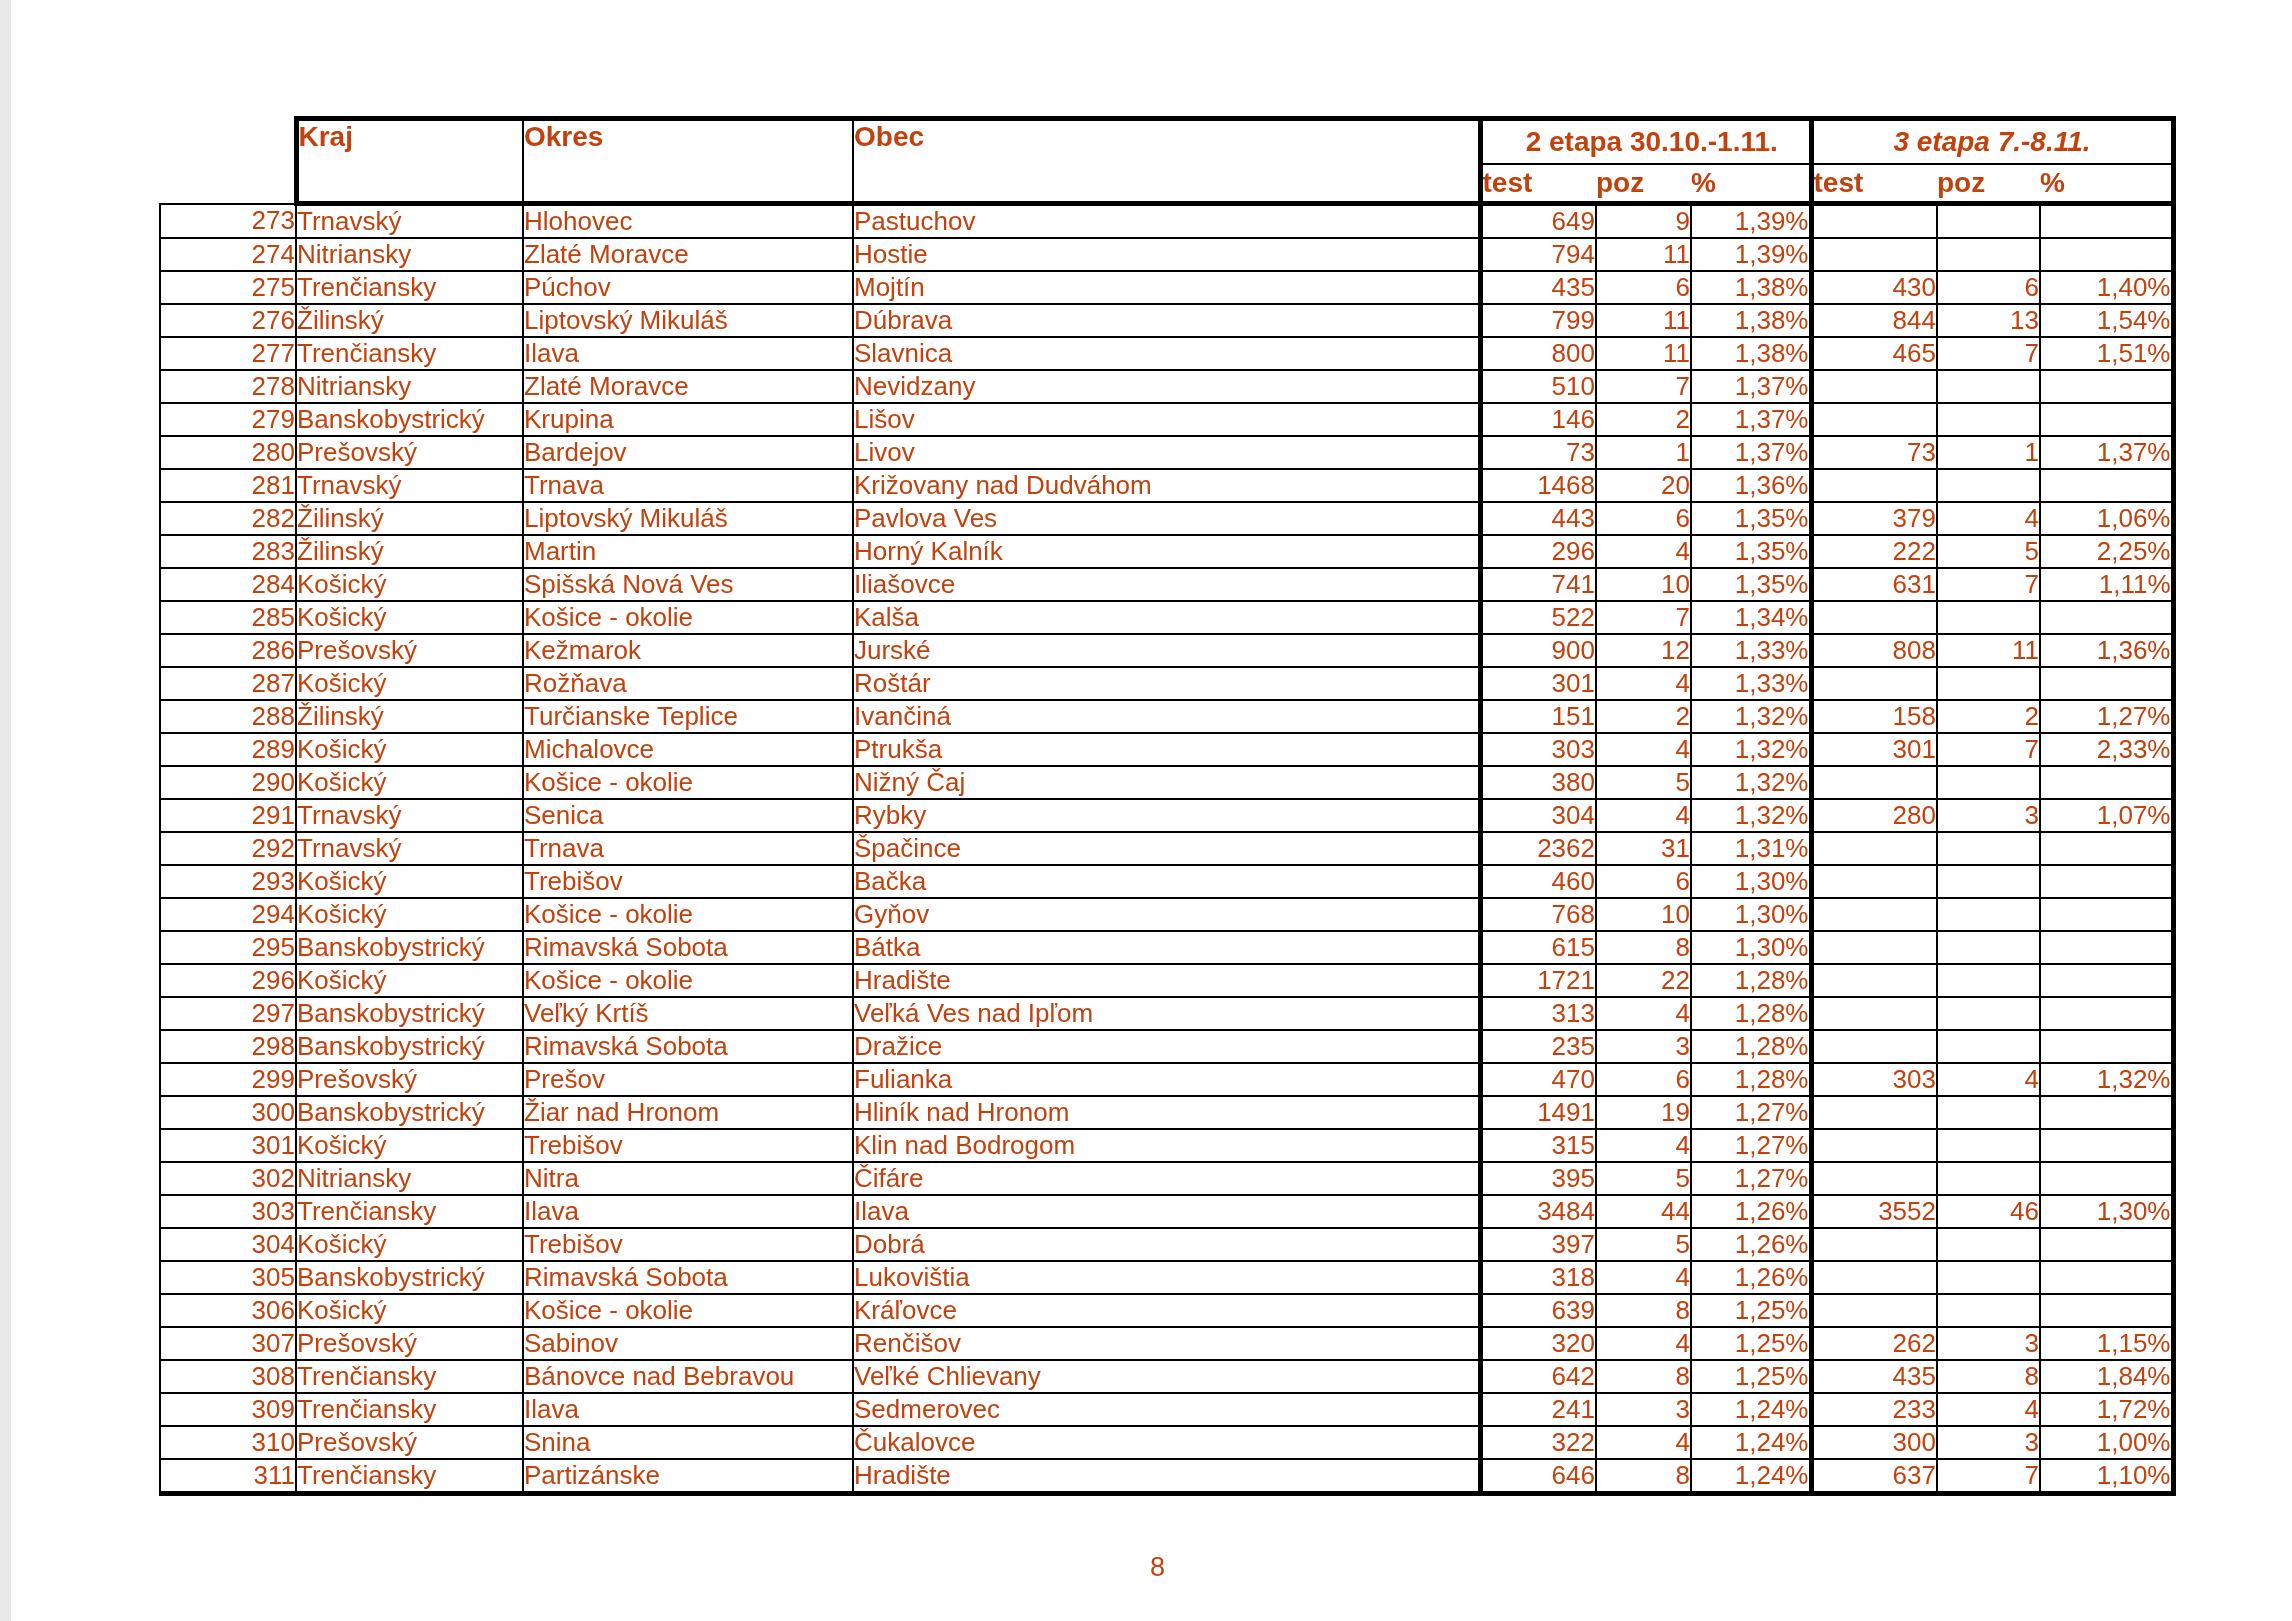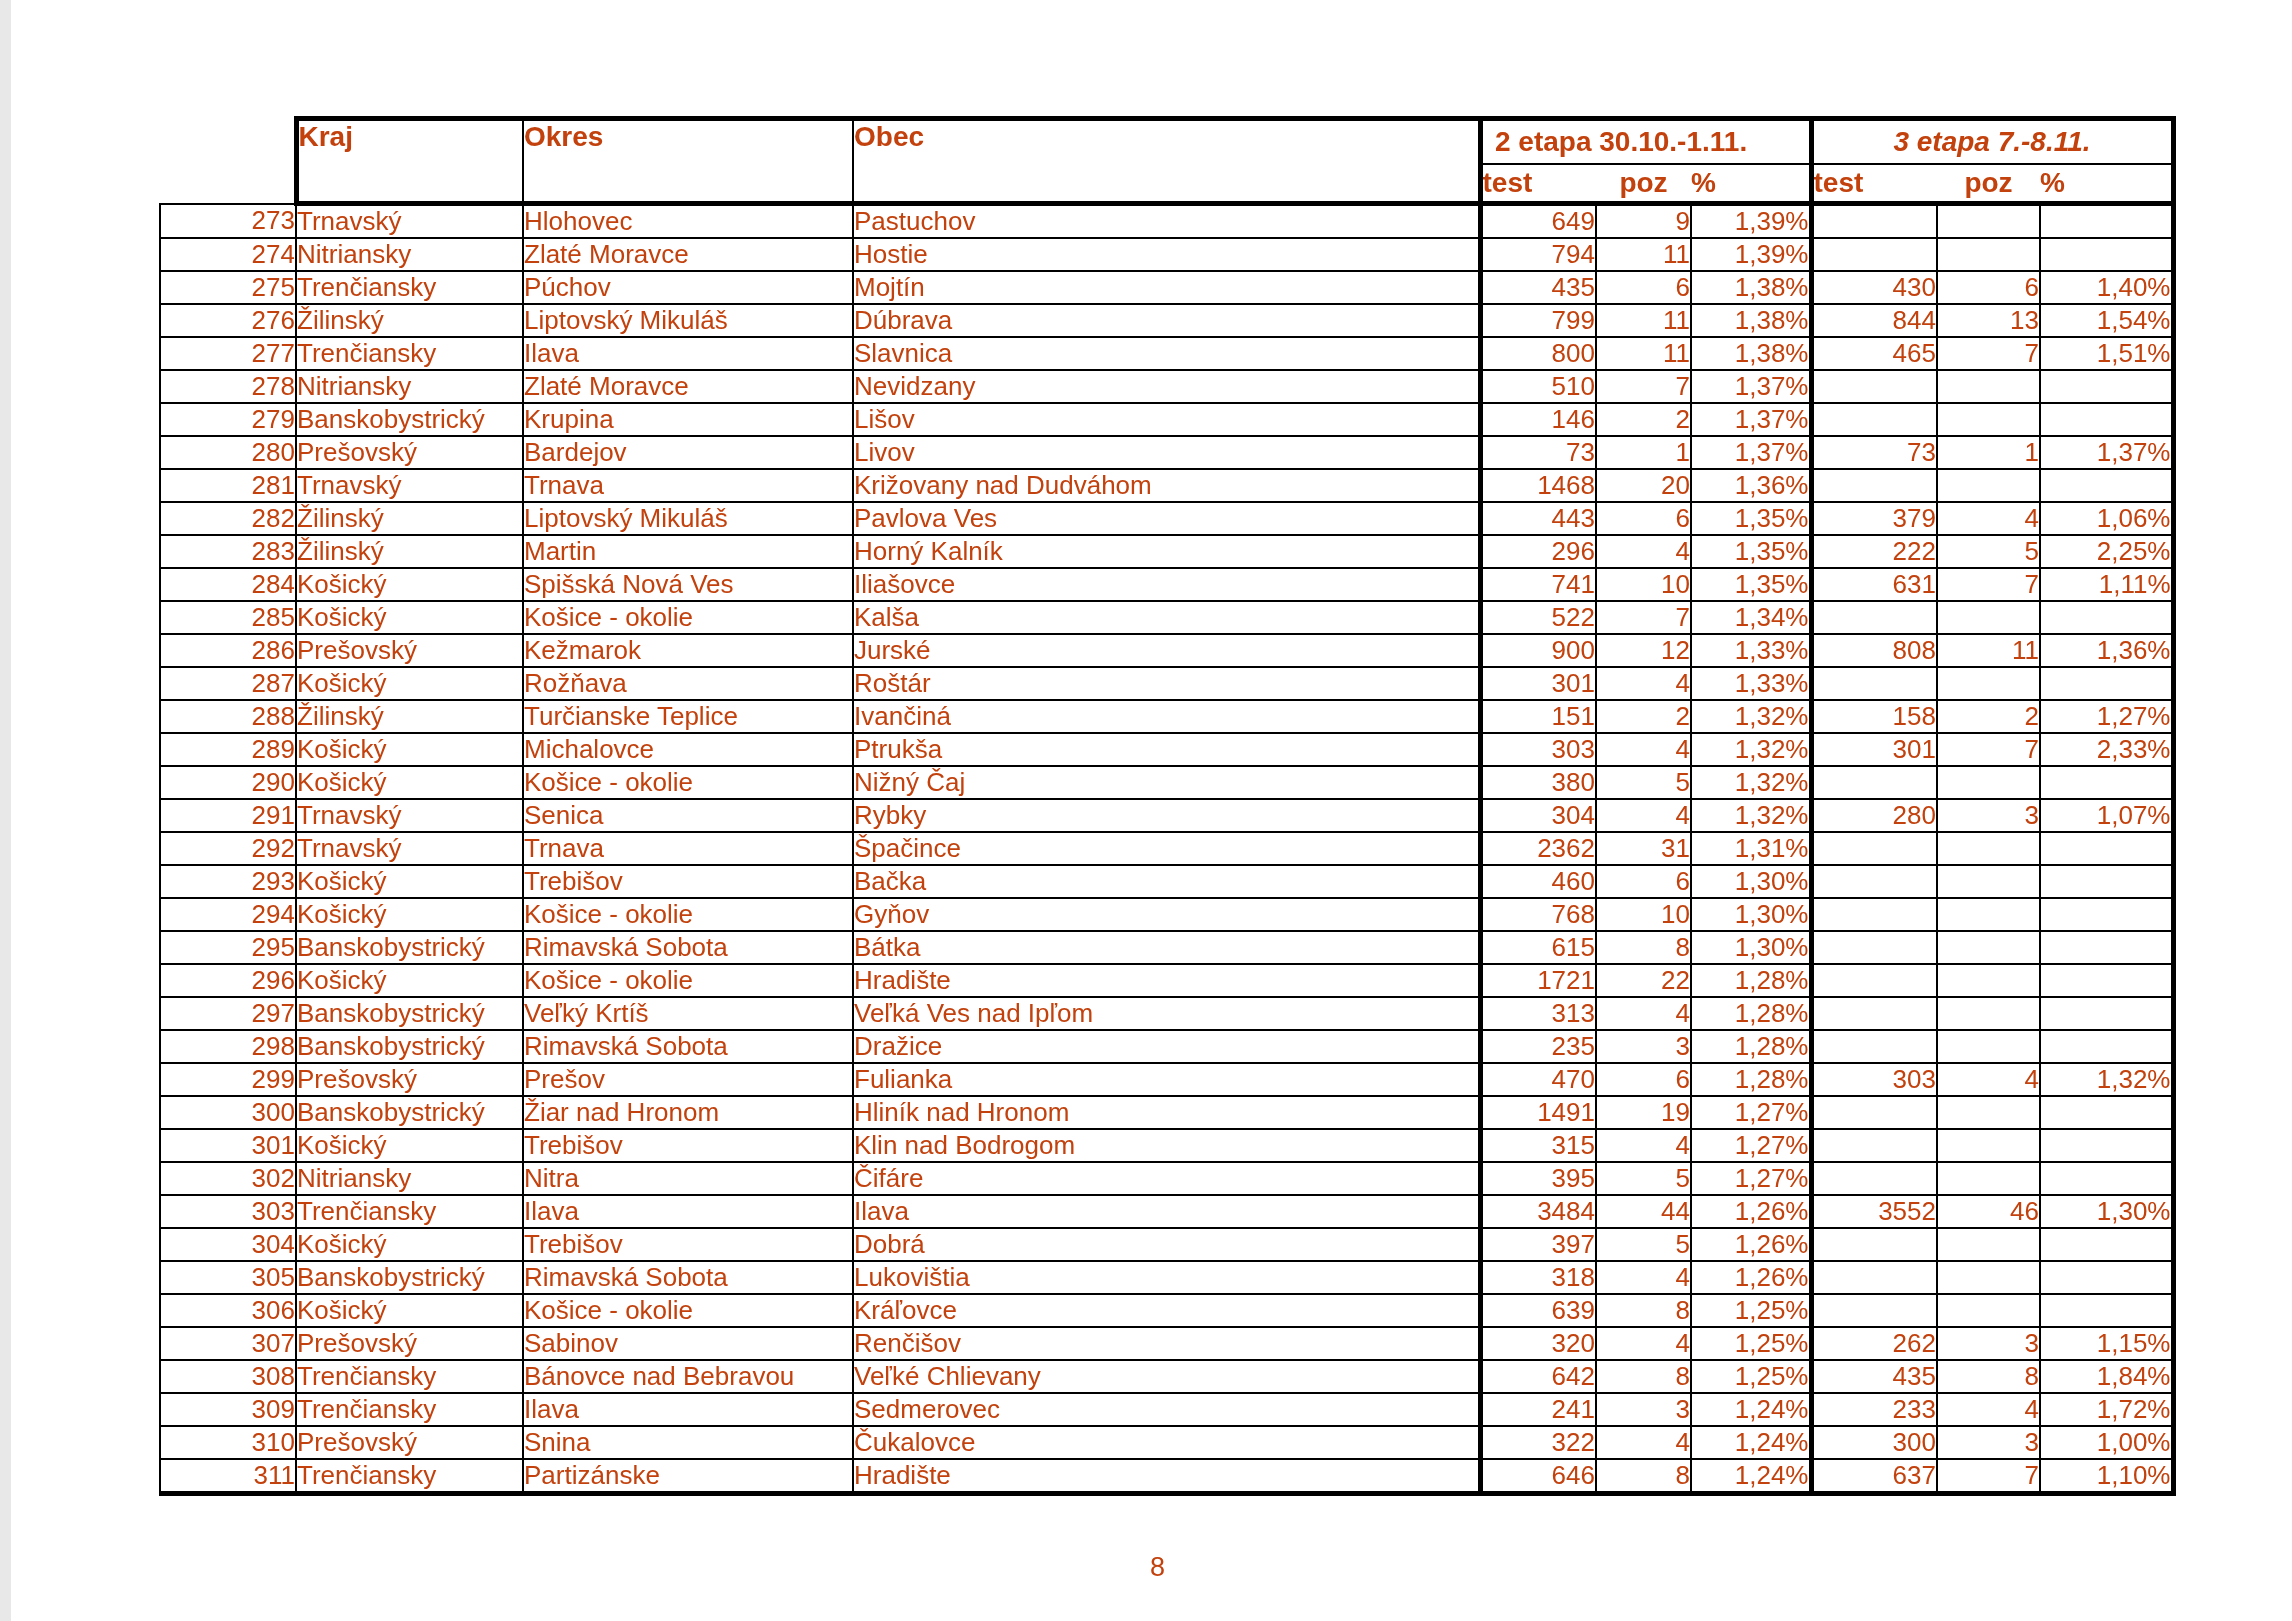--- a/index.html
+++ b/index.html
@@ -19,26 +19,26 @@
   table.tbl td,table.tbl th{
     padding:0;margin:0;overflow:hidden;white-space:nowrap;
     box-sizing:border-box;
   }
   
   thead th{
     font-weight:bold;font-size:28px;text-align:left;
     border:2.7px solid #000;background:#fff;
   }
   th.hspan{vertical-align:top;padding:3.6px 0 0 8px;height:85px;}
-  th.hgroup{vertical-align:middle;height:44px;}
+  th.hgroup{vertical-align:middle;height:44px;text-align:center;}
   th.hgroup.lpad{padding-left:12.5px;}
   th.hgroup.center{text-align:center;padding:0;font-style:italic;}
   tr.subhead th{height:38px;vertical-align:middle;}
   th.sub-test{padding-left:8px;border-right:none;}
-  th.sub-poz{text-align:center;padding:0;border-left:none;border-right:none;}
+  th.sub-poz{padding:0;border-left:none;border-right:none;}
   th.sub-pct{text-align:left;padding-left:14.3px;border-left:none;}
   td.corner{border:none;background:transparent;}
   
   tbody td{
     border:2.7px solid #000;height:31px;font-size:26px;
     vertical-align:middle;background:#fff;
   }
   .t-l{text-align:left;padding-left:8px;}
   .t-r{text-align:right;padding-right:7.2px;}
   .t-pct{text-align:right;padding-right:9.9px;}

